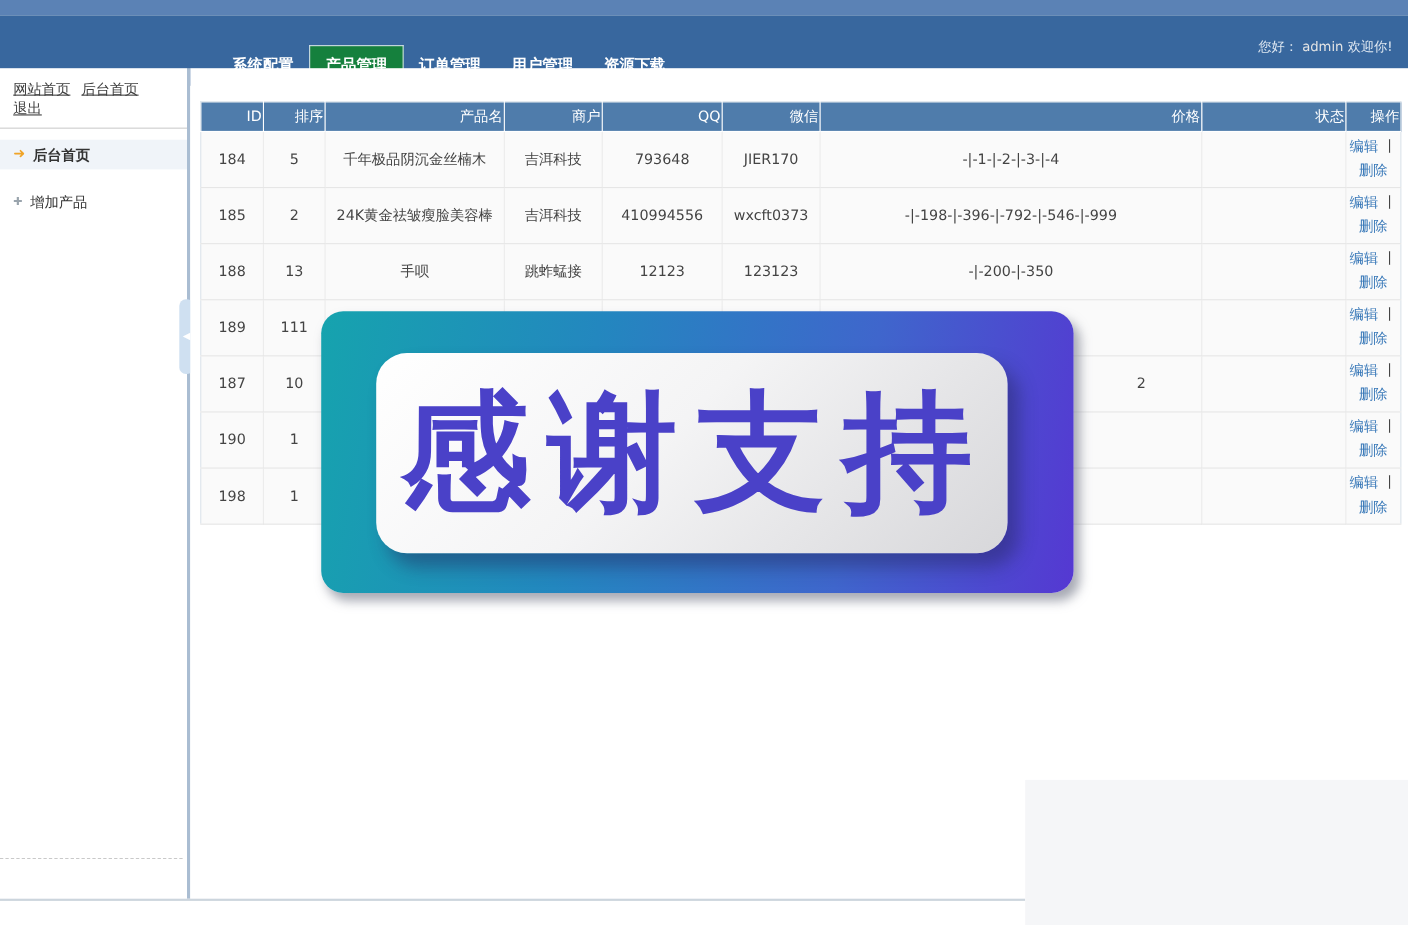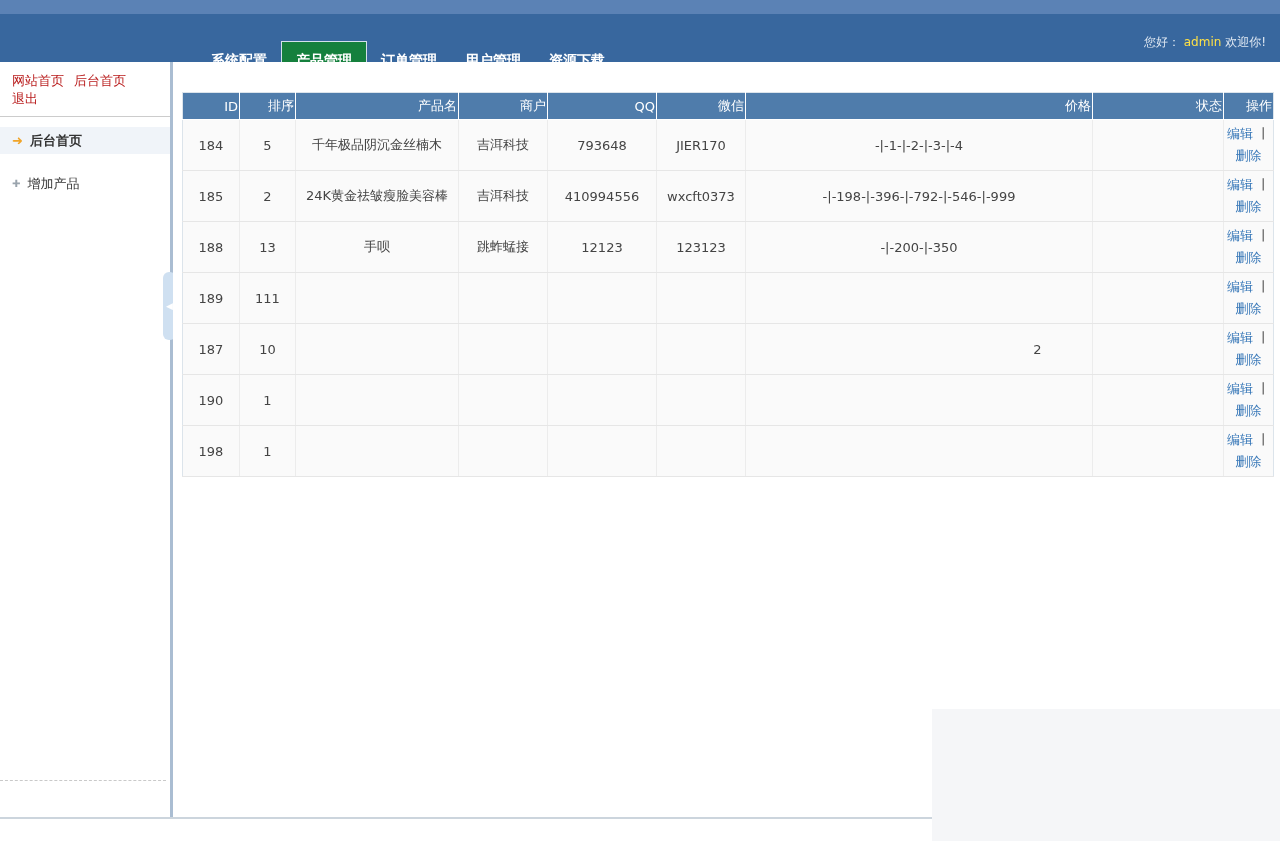--- a/index.html
+++ b/index.html
@@ -6,27 +6,27 @@
   .page{position:relative;width:1280px;height:841px;background:#ffffff;overflow:hidden;
         font-family:"DejaVu Sans","Liberation Sans",sans-serif;font-size:13px;color:#444;}
 
   
   .topstrip{position:absolute;left:0;top:0;width:1280px;height:14px;background:#5b82b5;}
   .navbar{position:absolute;left:0;top:14px;width:1280px;height:64px;background:#38679e;}
   .nav-tabs{position:absolute;left:197px;bottom:0;display:flex;align-items:flex-end;height:48px;}
   .nav-tab{color:#ffffff;font-weight:bold;font-size:14px;padding:0 14px;line-height:36px;height:36px;cursor:pointer;}
   .nav-tab.active{background:#15803d;border:1px solid #d4e0ec;border-bottom:none;}
   .welcome{position:absolute;right:14px;top:20px;color:#dfe8f2;font-size:12px;}
-  .welcome b{font-weight:normal;color:#fde047;}
+  .welcome b{font-weight:normal;color:#e5e5e5;}
 
   
   .sidebar{position:absolute;left:0;top:62px;width:170px;height:755px;background:#ffffff;}
   .sidebar-border{position:absolute;left:170px;top:62px;width:3px;height:755px;background:#aabdd2;}
   .side-links{padding:10px 0 8px 12px;border-bottom:1px solid #cccccc;}
-  .side-link{display:inline-block;margin-right:10px;color:#b91c1c;cursor:pointer;}
+  .side-link{display:inline-block;margin-right:10px;color:#404040;cursor:pointer;text-decoration:underline;}
   .side-menu{margin-top:10px;}
   .menu-item{display:flex;align-items:center;height:27px;padding-left:12px;color:#333;cursor:pointer;}
   .menu-item.active{background:#f0f4f9;font-weight:bold;}
   .menu-item .oicon{color:#f0a428;font-size:13px;margin-right:7px;font-weight:bold;}
   .menu-item .gicon{color:#9aa4ad;font-size:10px;margin-right:7px;}
   .menu-item + .menu-item{margin-top:16px;}
   .dashed-line{position:absolute;left:0;top:780px;width:166px;border-top:1px dashed #c9c9c9;}
   .collapse-handle{position:absolute;left:163px;top:272px;width:13px;height:68px;background:#cfe0f1;
         border-radius:6px;display:flex;align-items:center;justify-content:center;color:#ffffff;font-size:9px;cursor:pointer;}
 
@@ -206,14 +206,18 @@
             <td></td>
             <td class="actions"><a>编辑</a> 丨 <a>删除</a></td>
           </tr>
         </tbody>
     </table>
   </div>
 
   <div class="bottom-line"></div>
   <div class="grey-box"></div>
 
+  <div class="overlay">
+    <div class="overlay-btn"></div>
+    <div class="overlay-text">感谢支持</div>
+  </div>
 
 </div>
 
 </body></html>

